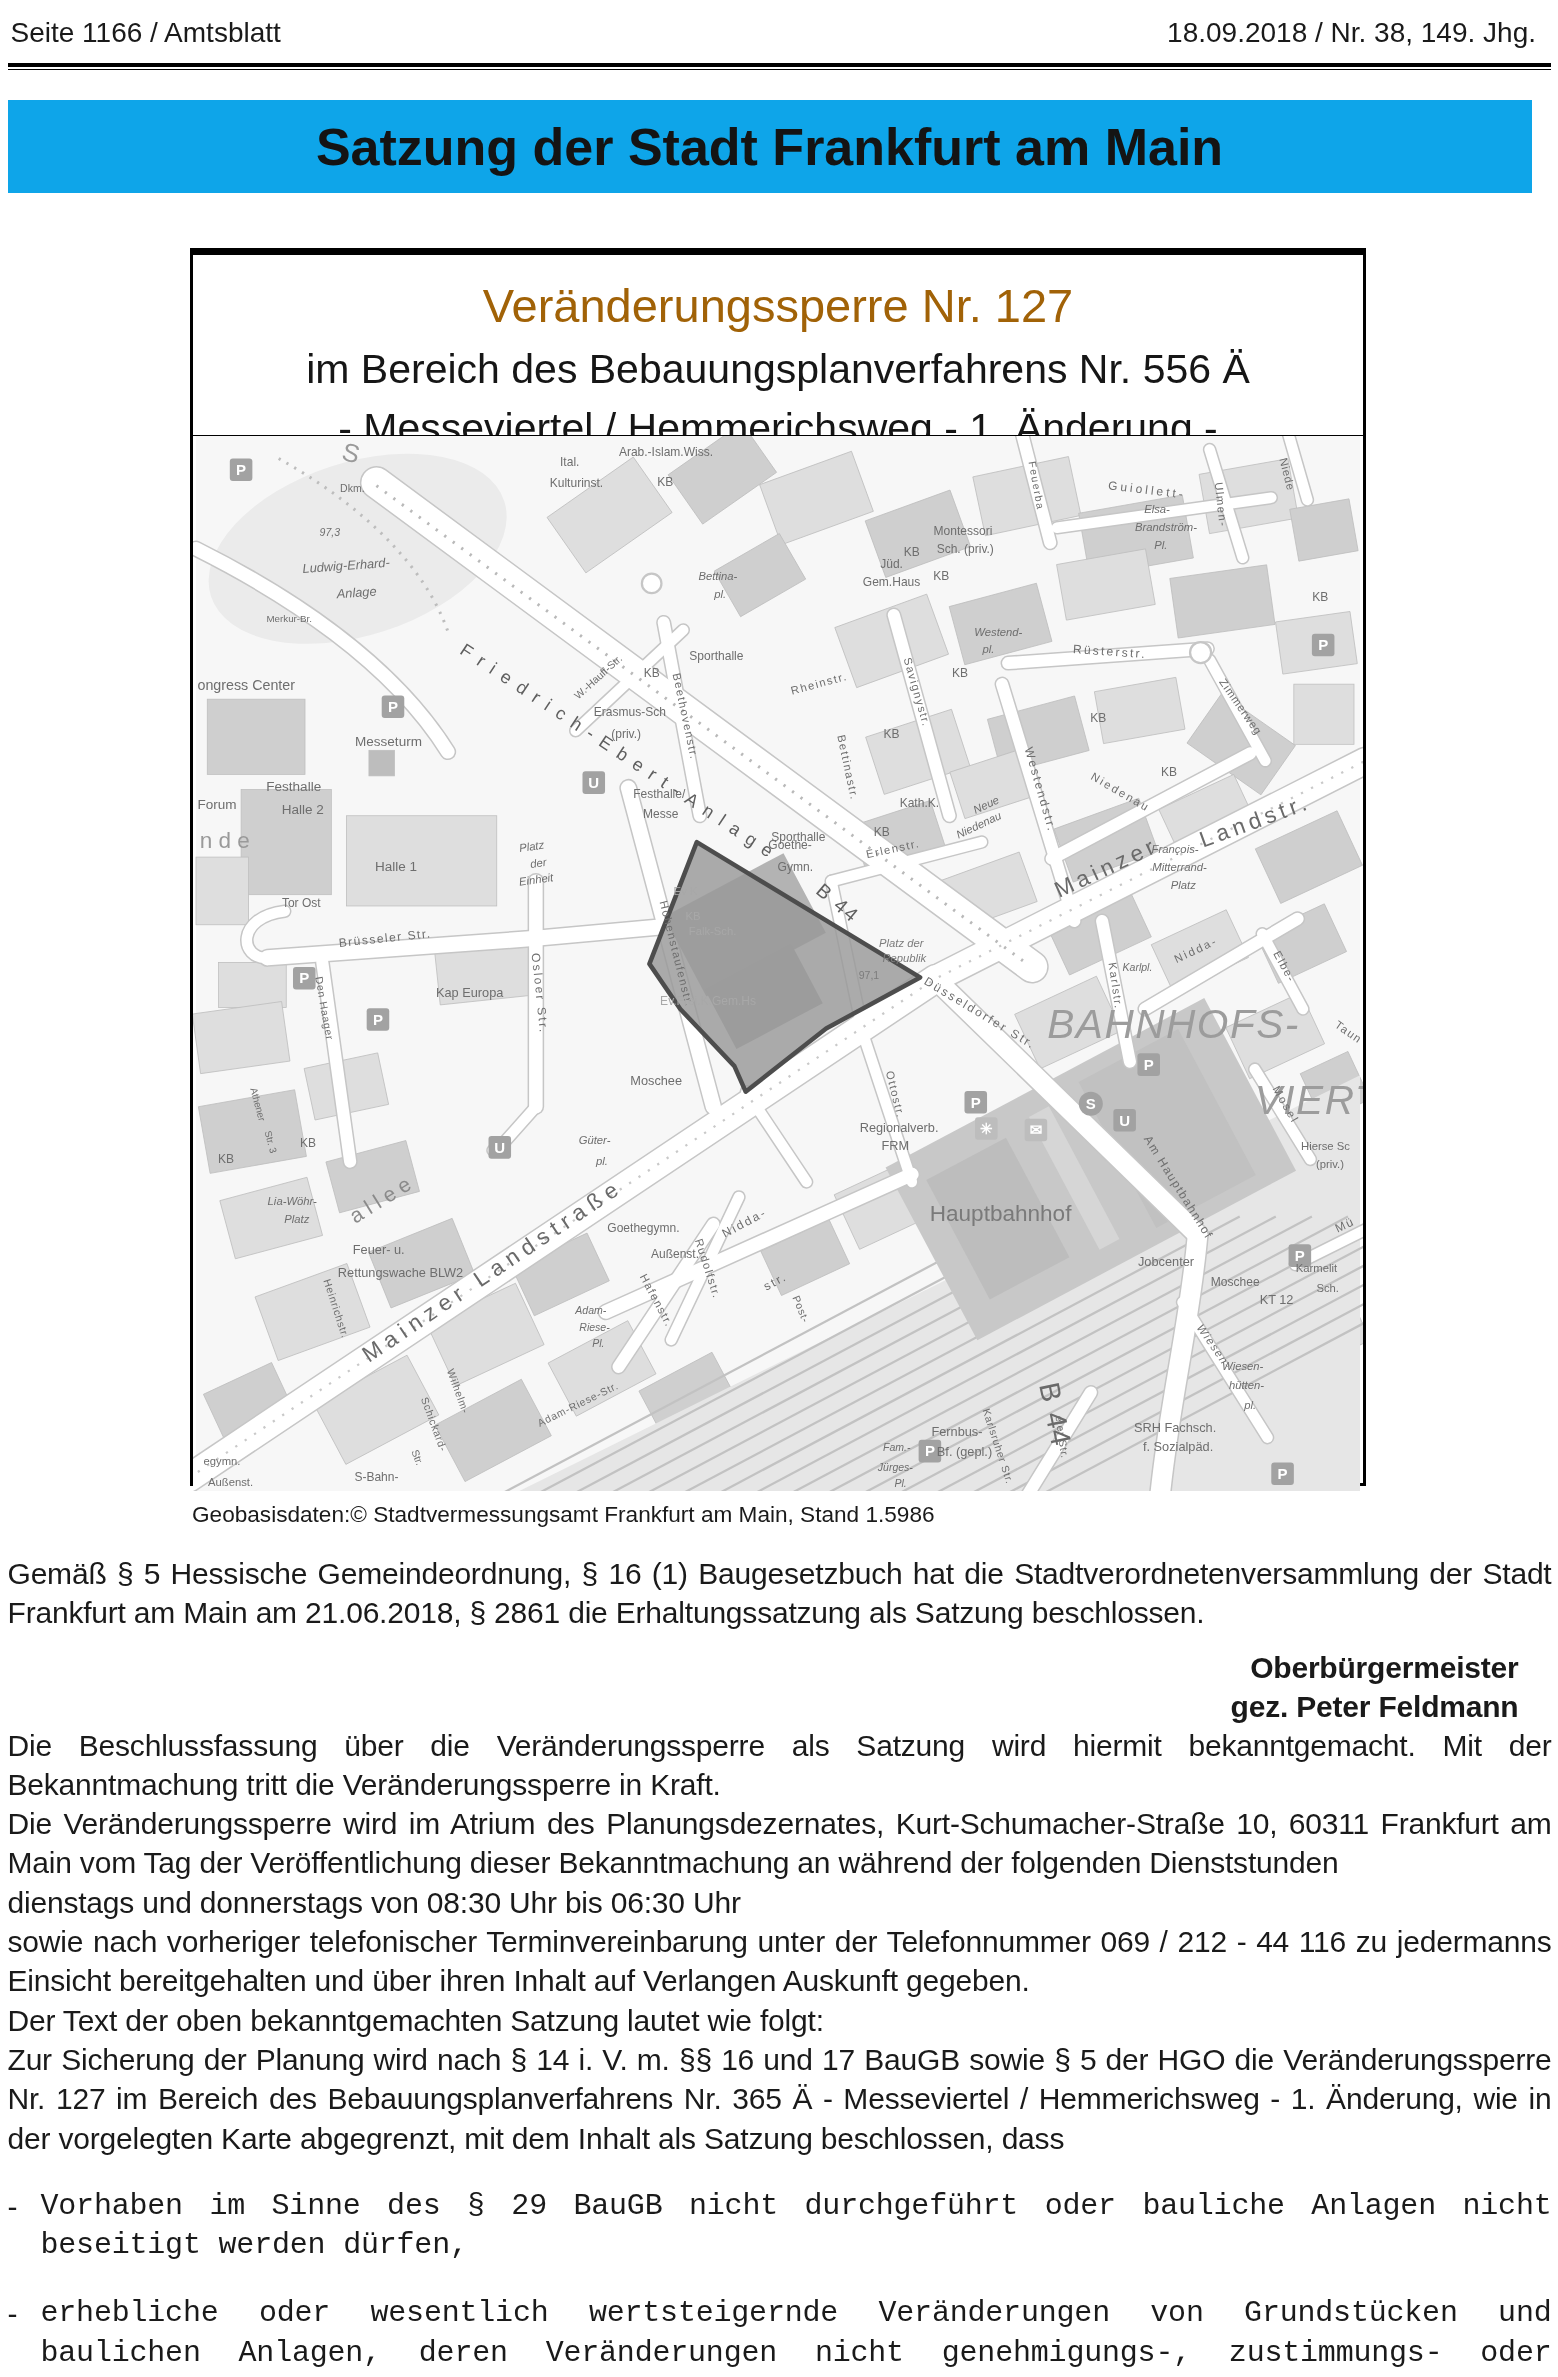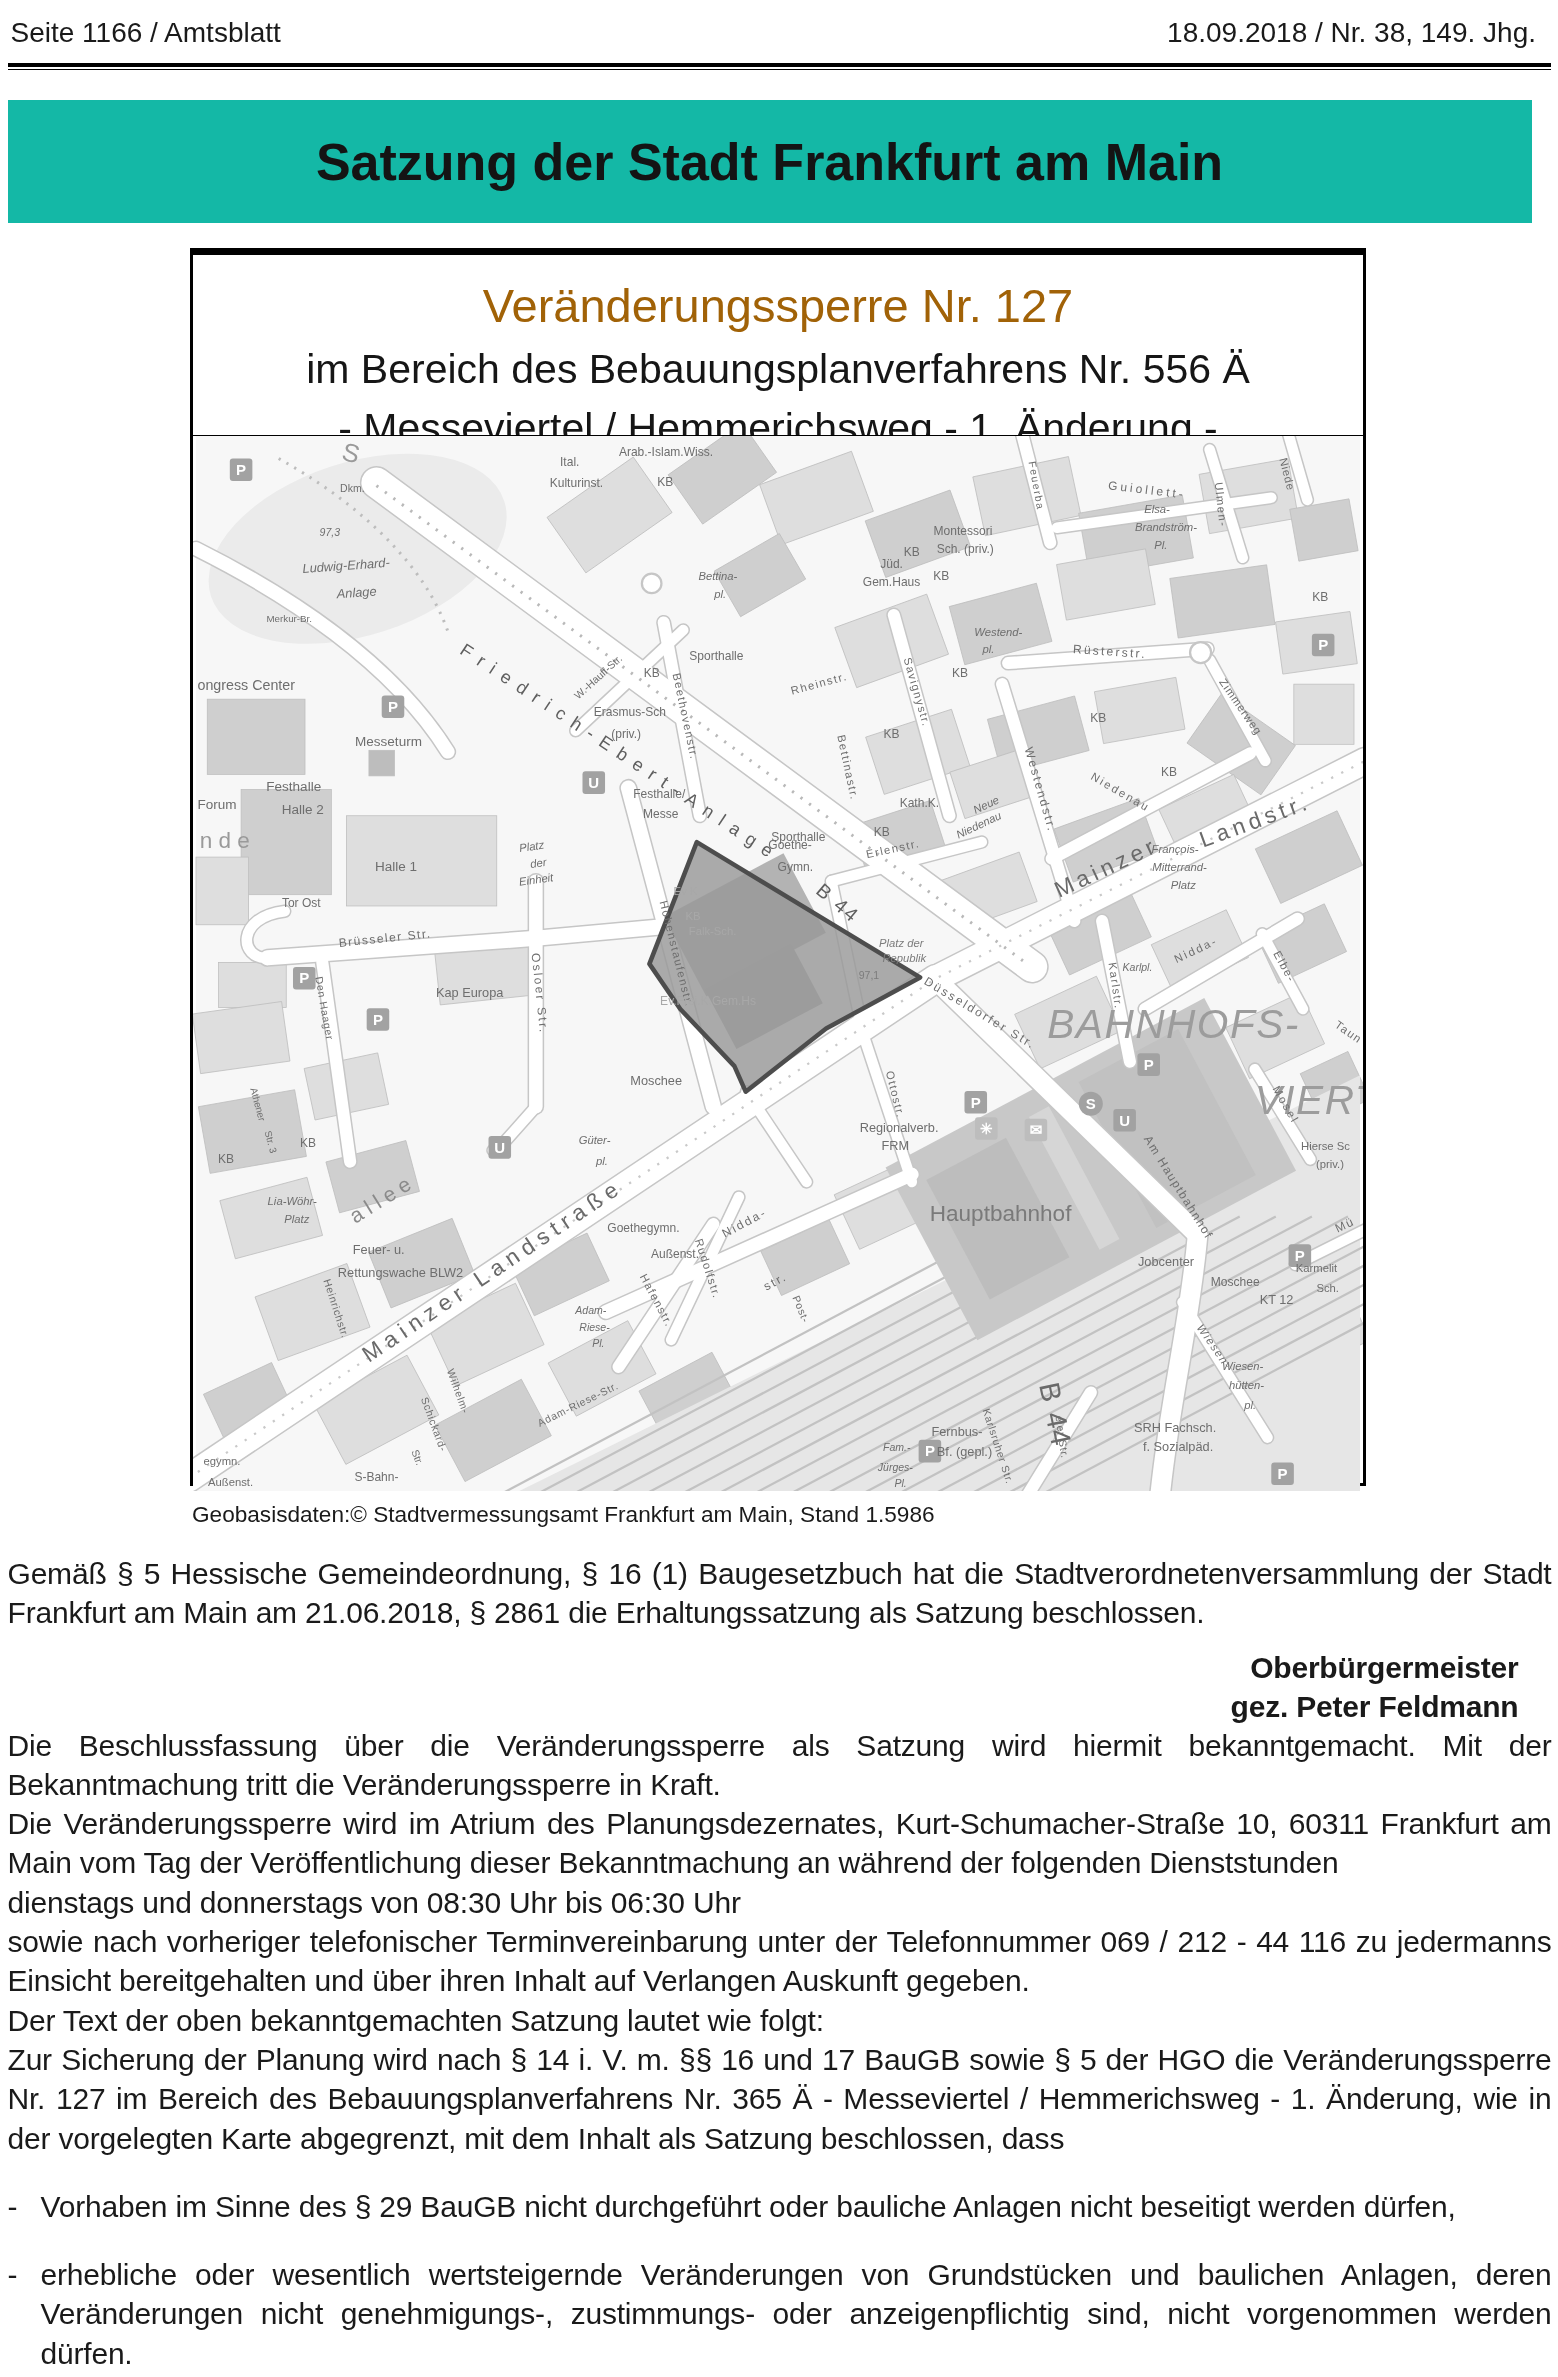--- a/index.html
+++ b/index.html
@@ -5,21 +5,21 @@
   html,body{margin:0;padding:0;background:#ffffff;}
   .page{position:relative;width:1558px;height:2377px;background:#fff;overflow:hidden;
         font-family:"Liberation Sans", sans-serif;color:#111;}
   
   .hdr{position:absolute;top:16.6px;left:9px;right:9px;height:42px;font-size:28px;color:#1a1a1a;}
   .hdr .l{position:absolute;left:1.5px;top:0;}
   .hdr .r{position:absolute;right:13px;top:0;}
   .hdr-rule{position:absolute;top:63px;left:7.5px;right:7.5px;height:3.8px;background:#000;}
   .hdr-rule2{position:absolute;top:69px;left:7.5px;right:7.5px;height:0.8px;background:#000;}
   
-  .banner{position:absolute;top:100px;left:7.5px;width:1524px;height:123px;background:#14b8a6;
+  .banner{position:absolute;top:100px;left:7.5px;width:1524px;height:93px;background:#0ea5e9;
           display:flex;align-items:center;justify-content:center;}
   .banner h1{margin:0;font-size:52px;font-weight:bold;color:#141414;letter-spacing:0px;}
   
   .nbox{position:absolute;top:248px;left:190px;width:1176px;height:1238px;background:#fff;
         border:3px solid #000;border-top-width:7.5px;box-sizing:border-box;}
   .nbox .titles{height:175px;text-align:center;}
   .t1{font-size:47px;color:#a16207;padding-top:22.6px;}
   .t2{font-size:41px;color:#161616;padding-top:13.5px;}
   .t3{font-size:41px;color:#161616;padding-top:12px;}
   .map-wrap{position:absolute;left:0;top:180px;width:1170px;height:1055px;overflow:hidden;
@@ -30,21 +30,21 @@
   .caption{position:absolute;top:1502px;left:192px;font-size:22.6px;color:#1a1a1a;}
   
   .body{position:absolute;top:1554px;left:7.5px;width:1544px;font-size:30px;line-height:1.31;
         color:#1a1a1a;letter-spacing:-0.2px;}
   .body p{margin:0 0 0 0;}
   .just{text-align:justify;}
   .mt1{margin-top:19.6px;} .mt2{margin-top:29px;}
   .sig{ text-align:right;font-weight:bold;margin-top:15px;padding-right:33px;line-height:1.3;}
   .bullet{display:flex;margin-top:29px;}
   .bullet .dash{width:33px;flex:0 0 33px;}
-  .bullet .bt{flex:1;}
+  .bullet .bt{flex:1;font-family:Liberation Mono, monospace;}
 </style>
 </head>
 <body>
 
 <div class="page">
 
   <div class="hdr">
     <span class="l">Seite 1166 / Amtsblatt</span>
     <span class="r">18.09.2018 / Nr. 38, 149. Jhg.</span>
   </div>

